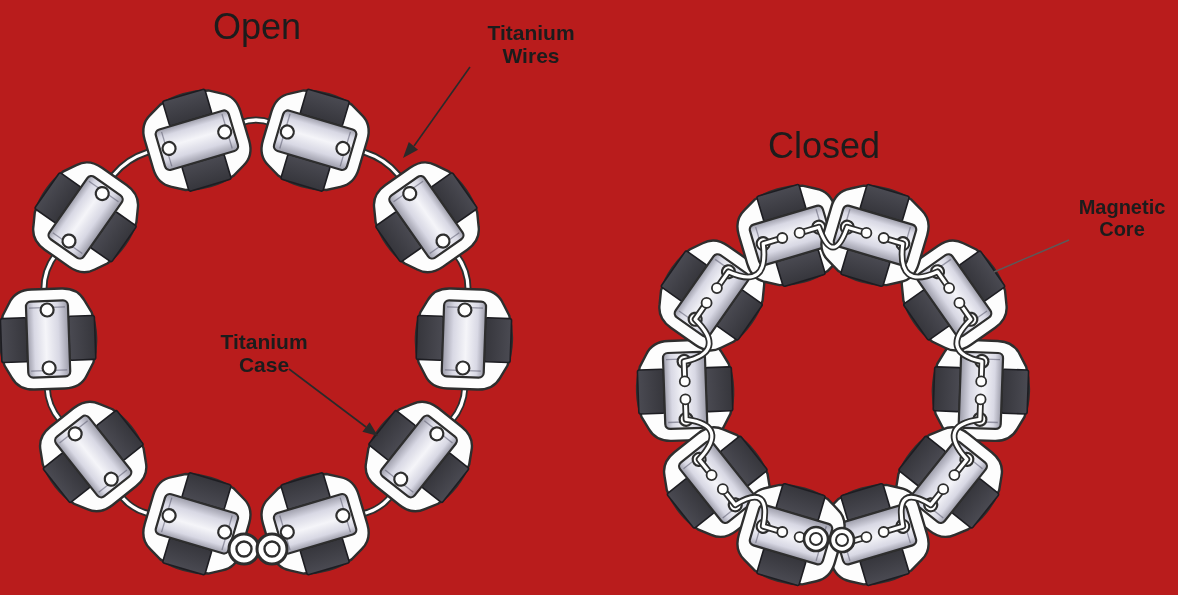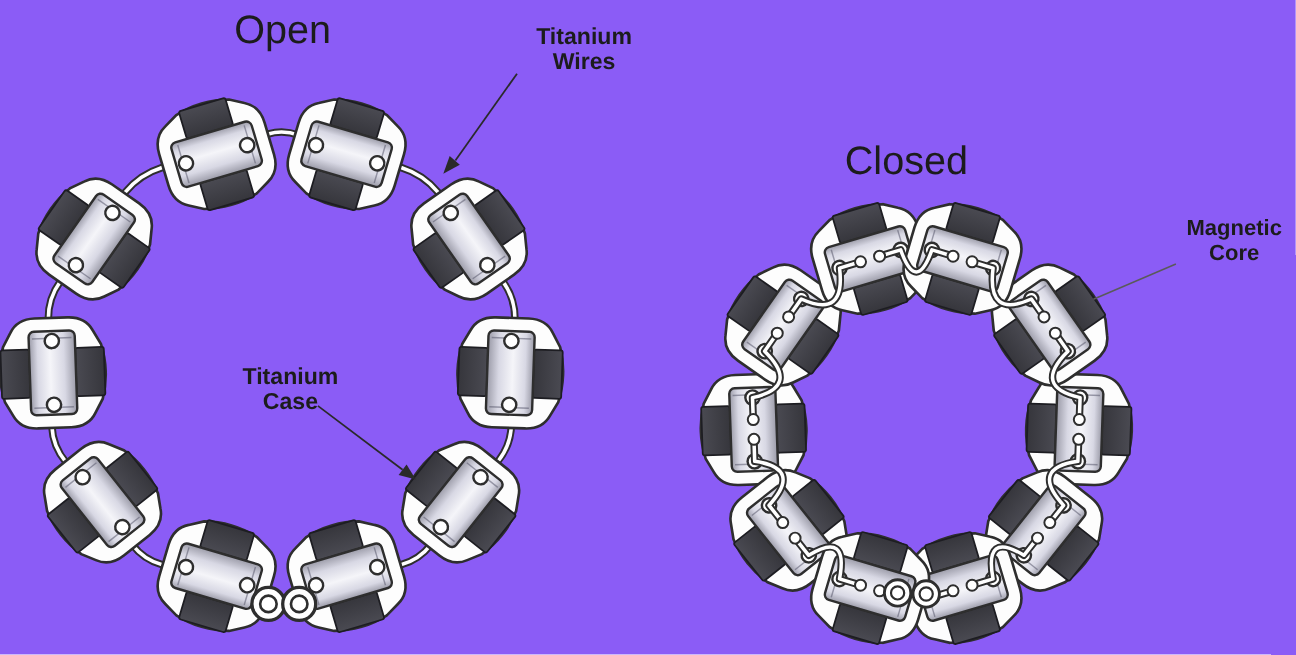--- a/index.html
+++ b/index.html
@@ -1,19 +1,19 @@
 <!DOCTYPE html>
 <html><head>
 <meta charset="utf-8">
 <style>
   html,body{margin:0;padding:0;background:#ffffff;}
   .stage{
     position:relative;
     width:1178px;height:595px;
-    background:#8b5cf6;
+    background:#b91c1c;
     overflow:hidden;
     font-family:"Liberation Sans","DejaVu Sans",sans-serif;
   }
   svg{display:block;}
   .ring-title{
     font-family:"Liberation Sans","DejaVu Sans",sans-serif;
     font-size:36px;font-weight:400;fill:#1c1c1c;
   }
   .part-label{
     font-family:"Liberation Sans","DejaVu Sans",sans-serif;

